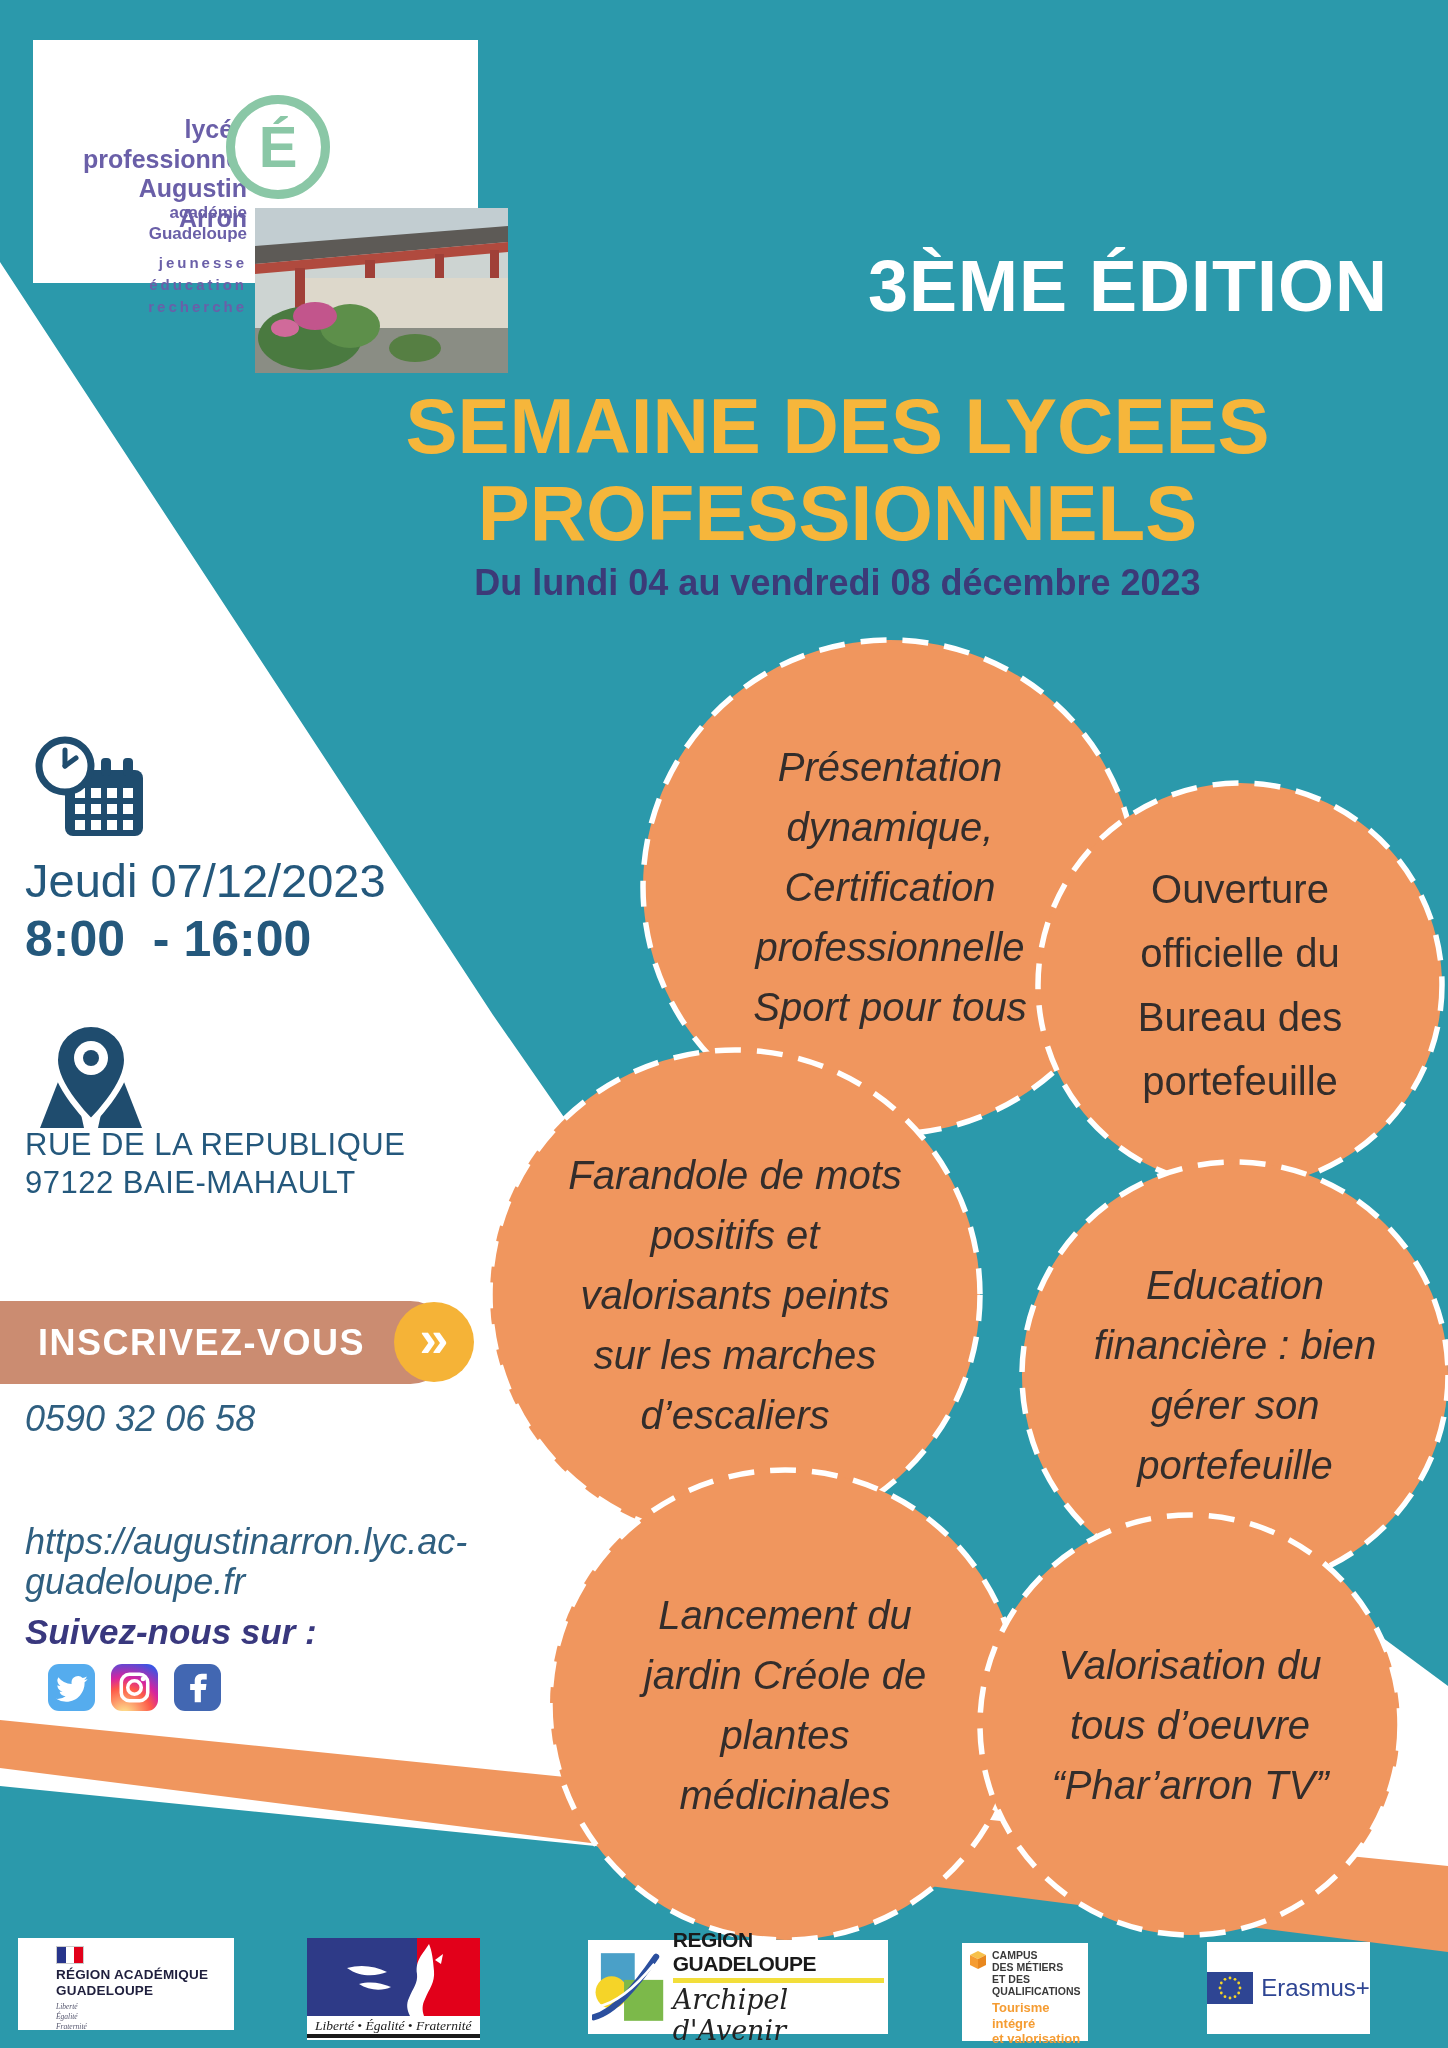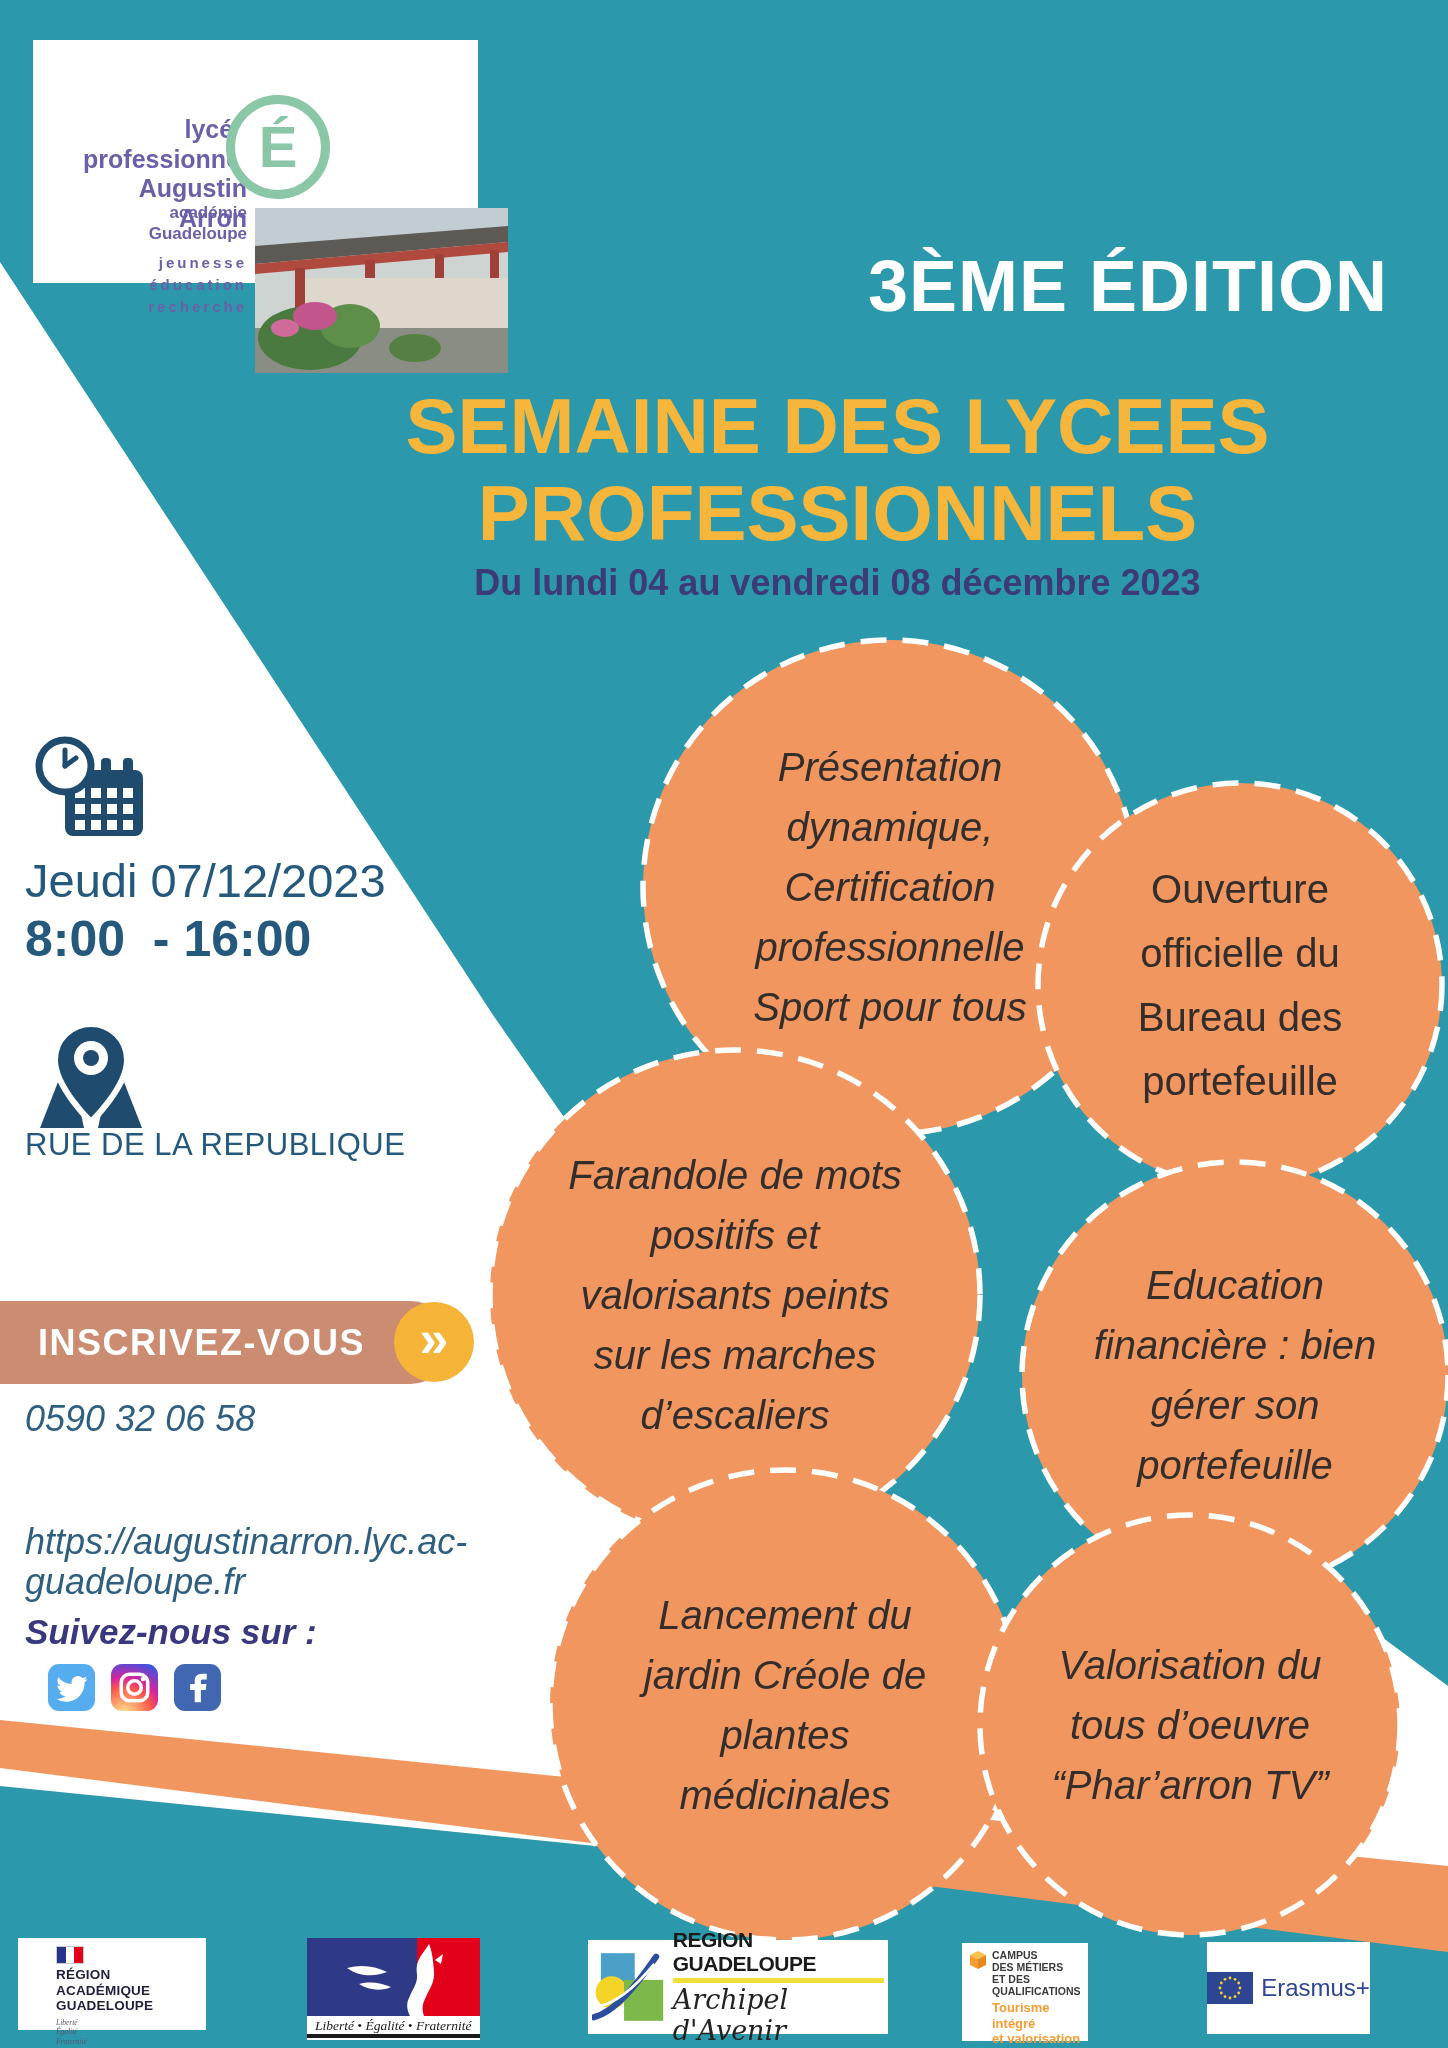--- a/index.html
+++ b/index.html
@@ -64,21 +64,21 @@
   .bubble.upright{font-style:normal;line-height:1.6;}
   .b1{left:710px;top:690px;width:360px;height:394px;}
   .b2{left:1110px;top:800px;width:260px;height:370px;}
   .b3{left:550px;top:1095px;width:370px;height:400px;}
   .b4{left:1080px;top:1185px;width:310px;height:380px;}
   .b5{left:620px;top:1515px;width:330px;height:380px;}
   .b6{left:1035px;top:1550px;width:310px;height:350px;}
 
   
   .flogo{background:#fff;box-sizing:border-box;}
-  .ra-box{left:18px;top:1938px;width:188px;height:92px;padding:8px 0 0 38px;}
+  .ra-box{left:18px;top:1938px;width:216px;height:92px;padding:8px 0 0 38px;}
   .ra-flag{width:26px;height:16px;display:flex;margin-bottom:3px;border:1px solid #ccc;}
   .ra-flag i{flex:1;}
   .ra-title{color:#1F1F3D;font-size:13.5px;font-weight:700;line-height:1.15;letter-spacing:.2px;}
   .ra-motto{margin-top:4px;color:#55566e;font-size:7.5px;font-style:italic;line-height:1.3;
     font-family:"Liberation Serif",serif;}
   .marianne-box{left:307px;top:1938px;width:173px;height:102px;}
   .rg-box{left:588px;top:1940px;width:300px;height:94px;display:flex;align-items:center;padding:4px;}
   .rg-text{margin-left:6px;}
   .rg-title{color:#1a1a1a;font-size:21px;font-weight:700;letter-spacing:-.5px;}
   .rg-bar{height:5px;background:#F2DE3A;width:100%;margin:2px 0 1px 0;}
@@ -184,20 +184,21 @@
 
   <svg class="abs pin-icon" viewBox="0 0 102 112">
     <polygon points="18,58 0,104 44,104 34,58" fill="#1F4C6E"></polygon>
     <polygon points="84,58 102,104 58,104 68,58" fill="#1F4C6E"></polygon>
     <path d="M51 0C31 0 15 16 15 36c0 27 36 62 36 62s36-35 36-62C87 16 71 0 51 0z" fill="#1F4C6E" stroke="#ffffff" stroke-width="6"></path>
     <circle cx="51" cy="34" r="17" fill="#ffffff"></circle>
     <circle cx="51" cy="34" r="8" fill="#1F4C6E"></circle>
   </svg>
   <div class="abs address">
     <span style="display:block">RUE DE LA REPUBLIQUE</span>
+    <span style="display:block">97122 BAIE-MAHAULT</span>
   </div>
 
   <div class="abs signup-btn">INSCRIVEZ-VOUS</div>
   <div class="abs signup-chevron">
     <span>»</span>
   </div>
   <div class="abs contact phone">0590 32 06 58</div>
   <div class="abs contact website">
     <span>https://augustinarron.lyc.ac-</span>
     <span>guadeloupe.fr</span>

